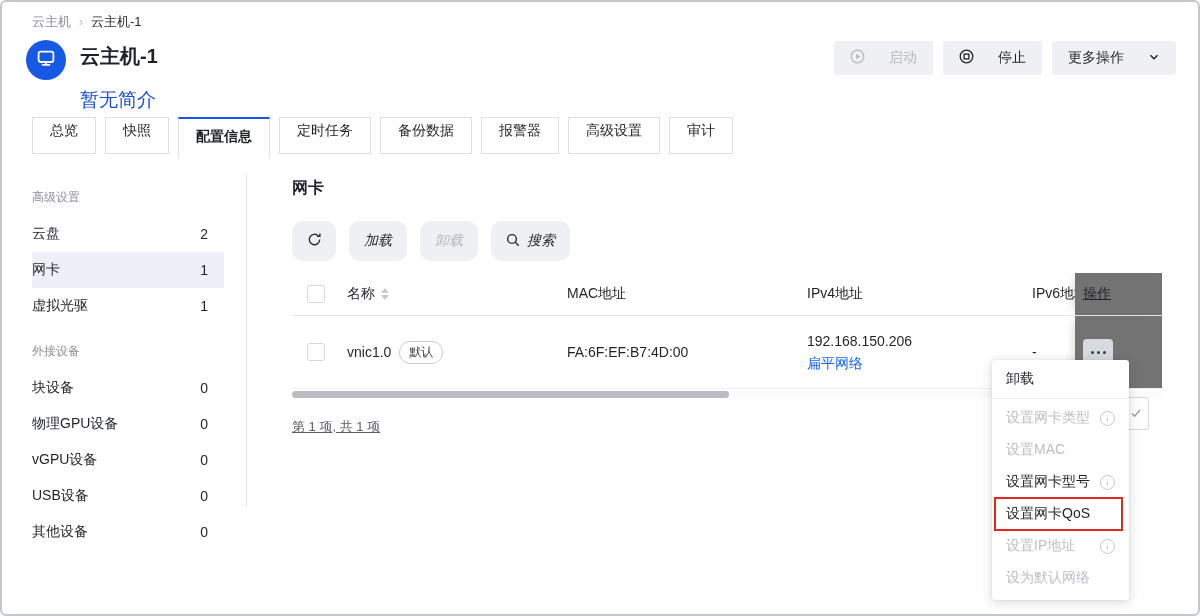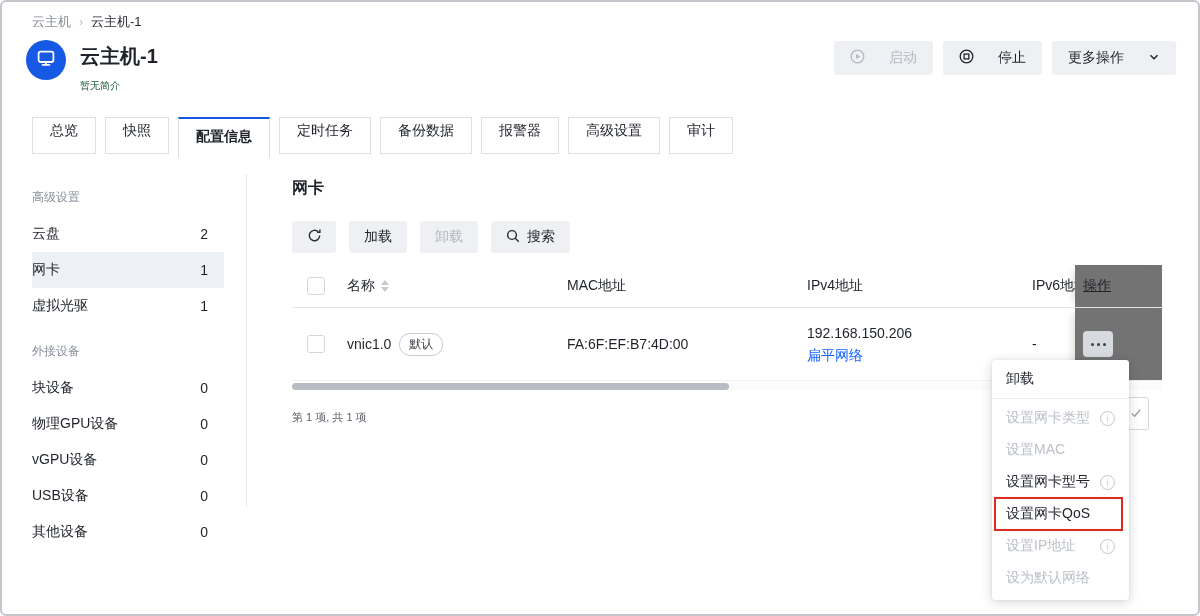--- a/index.html
+++ b/index.html
@@ -8,21 +8,21 @@
     font-family:"Liberation Sans","DejaVu Sans",sans-serif;color:#1f2329;}
   
   .breadcrumb{position:absolute;top:11px;left:30px;font-size:13px;display:flex;gap:8px;align-items:center;}
   .crumb-parent{color:#878c96;}
   .crumb-sep{color:#b9bdc4;font-size:12px;}
   .crumb-current{color:#1f2329;}
   
   .title-block{position:absolute;top:38px;left:24px;display:flex;gap:14px;}
   .vm-avatar{width:40px;height:40px;border-radius:50%;background:#1659e5;display:flex;align-items:center;justify-content:center;flex:none;}
   .vm-title{font-size:20px;font-weight:bold;margin-top:3px;}
-  .vm-sub{font-size:10px;color:#14532d;margin-top:9px;}
+  .vm-sub{font-size:19px;color:#1d4ed8;margin-top:17px;}
   
   .actions{position:absolute;top:39px;right:22px;display:flex;gap:10px;}
   .btn{display:inline-flex;align-items:center;gap:24px;background:#eef0f3;border:none;border-radius:3px;
     height:34px;padding:0 16px;font-size:14px;color:#1f2329;cursor:pointer;white-space:nowrap;}
   .btn.disabled{color:#b4b9c1;}
   
   .tabs{position:absolute;top:115px;left:30px;display:flex;gap:9px;align-items:flex-start;}
   .tab{box-sizing:border-box;height:37px;padding:4px 17px 0;border:1px solid #dcdfe3;background:#fff;font-size:14px;cursor:pointer;}
   .tab.active{height:41px;border-top:2px solid #1357e6;border-bottom:none;font-weight:bold;padding-top:9px;}
   
@@ -30,22 +30,22 @@
   .side-title{height:38px;display:flex;align-items:center;font-size:12px;color:#8a8f99;}
   .side-title.second{margin-top:8px;}
   .side-item{height:36px;display:flex;align-items:center;justify-content:space-between;font-size:14px;padding-right:16px;cursor:pointer;}
   .side-item.selected{background:#edf1f7;}
   .side-count{color:#1f2329;}
   .divider-v{position:absolute;left:244px;top:172px;width:1px;height:333px;background:#e4e6ea;}
   
   .main{position:absolute;left:290px;top:176px;width:870px;}
   .main-title{font-size:16px;font-weight:bold;}
   .toolbar{margin-top:22px;display:flex;gap:13px;}
-  .tbtn{background:#eef0f3;border:none;border-radius:3px;height:32px;display:inline-flex;align-items:center;justify-content:center;
-    font-size:14px;color:#1f2329;padding:0 15px;gap:7px;cursor:pointer;}
+  .tbtn{background:#eef0f3;border:none;border-radius:11px;height:40px;display:inline-flex;align-items:center;justify-content:center;
+    font-size:14px;color:#1f2329;padding:0 15px;gap:7px;cursor:pointer;font-style:italic;}
   .tbtn.icon-only{width:44px;padding:0;}
   .tbtn.disabled{color:#b4b9c1;}
   
   .table{margin-top:12px;position:relative;width:870px;}
   .thead{display:flex;height:42px;align-items:center;border-bottom:1px solid #e4e6e9;font-size:14px;}
   .trow{display:flex;height:72px;align-items:center;border-bottom:1px solid #eef0f2;font-size:14px;}
   .c1{width:40px;flex:none;display:flex;align-items:center;padding-left:15px;box-sizing:border-box;}
   .c2{width:220px;flex:none;padding-left:15px;box-sizing:border-box;display:flex;align-items:center;}
   .c3{width:240px;flex:none;padding-left:15px;box-sizing:border-box;}
   .c4{width:225px;flex:none;padding-left:15px;box-sizing:border-box;}
@@ -56,21 +56,21 @@
   .sorter{display:inline-flex;flex-direction:column;margin-left:6px;line-height:0;gap:2px;}
   .caret-up{width:0;height:0;border-left:4px solid transparent;border-right:4px solid transparent;border-bottom:5px solid #c6cad0;}
   .caret-down{width:0;height:0;border-left:4px solid transparent;border-right:4px solid transparent;border-top:5px solid #c6cad0;}
   .badge{border:1px solid #c9ccd1;border-radius:11px;font-size:12px;padding:2px 9px;margin-left:8px;color:#3c4147;white-space:nowrap;}
   .ip-line{line-height:22px;}
   .net-link{color:#1664ff;line-height:22px;cursor:pointer;}
   .more-btn{width:30px;height:26px;background:#d7dade;border:none;border-radius:4px;display:flex;align-items:center;justify-content:center;gap:3px;cursor:pointer;}
   .dot{width:3px;height:3px;border-radius:50%;background:#3a3f46;}
   .hscroll{margin-top:2px;position:relative;height:7px;width:870px;background:#fafbfc;border-radius:4px;}
   .hthumb{position:absolute;left:0;top:0;height:7px;width:437px;background:#b9bdc3;border-radius:4px;cursor:grab;}
-  .pagination{margin-top:20px;font-size:11px;color:#5a5f68;}
+  .pagination{margin-top:20px;font-size:13px;color:#5a5f68;text-decoration:underline;}
   
   .confirm-box{position:absolute;left:1100px;top:395px;width:47px;height:33px;box-sizing:border-box;background:#fff;
     border:1px solid #d4d7db;border-radius:3px;z-index:5;display:flex;align-items:center;padding-left:27px;color:#9aa0a8;}
   
   .menu{position:absolute;left:990px;top:358px;width:137px;background:#fff;border-radius:3px;z-index:10;
     box-shadow:0 2px 12px rgba(31,35,41,.18),0 0 2px rgba(31,35,41,.12);padding-bottom:6px;box-sizing:border-box;}
   .menu-head{height:38px;display:flex;align-items:center;padding:0 14px;font-size:14px;border-bottom:1px solid #eef0f2;cursor:pointer;}
   .menu-body{padding-top:3px;}
   .menu-item{height:32px;display:flex;align-items:center;padding:0 14px;font-size:14px;gap:7px;position:relative;cursor:pointer;white-space:nowrap;justify-content:space-between;}
   .menu-item.disabled{color:#bcc0c7;}

